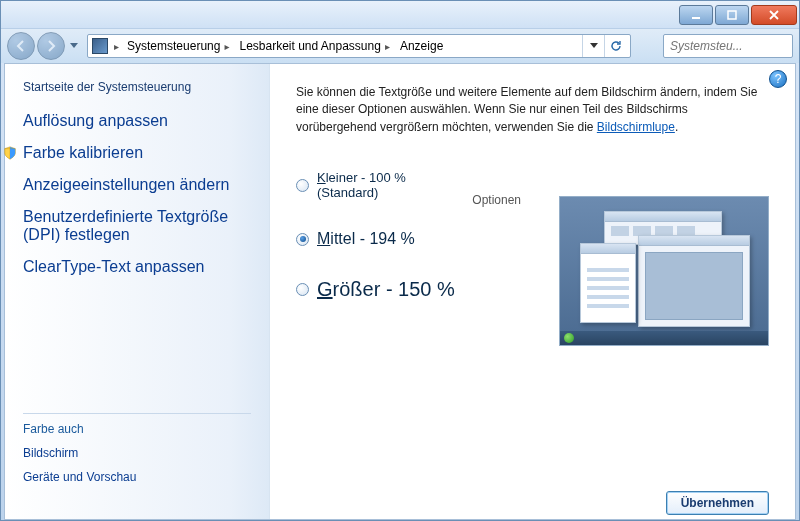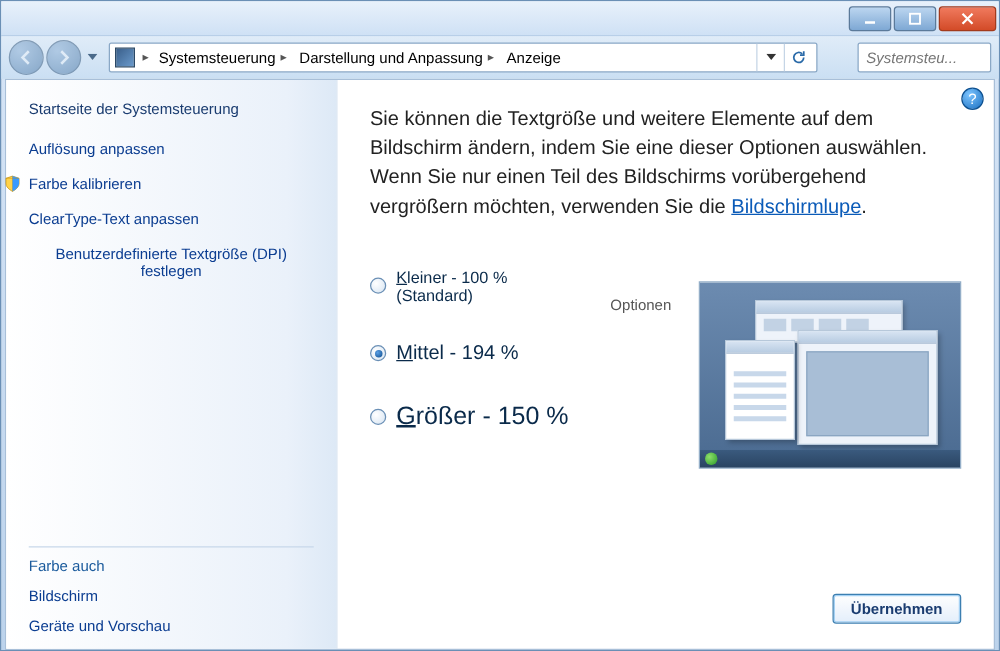--- a/index.html
+++ b/index.html
@@ -124,21 +124,21 @@
   .addrbtn {
     width: 22px;
     height: 22px;
     display: flex;
     align-items: center;
     justify-content: center;
     border-left: 1px solid #c5d5e6;
     cursor: pointer;
   }
   .searchbox {
-    width: 107px;
+    width: 130px;
     height: 24px;
     border: 1px solid #8aa8c6;
     border-radius: 2px;
     background: #fff;
     display: flex;
     padding: 0 4px;
     gap: 4px;
     margin-left: 26px;
   }
   .searchbox input {
@@ -155,39 +155,38 @@
     display: flex;
     height: calc(521px - 28px - 34px - 2px);
     background: #fff;
     margin: 0 3px 3px 3px;
     border: 1px solid #a8bfd8;
   }
   .sidebar {
     width: 265px;
     background: linear-gradient(to right, #fff 0%, #eaf1fa 85%, #dde9f6 100%);
     border-right: 1px solid #d7e4f1;
-    padding: 16px 18px 1px 18px;
+    padding: 16px 18px 25px 18px;
     display: flex;
     flex-direction: column;
   }
   .cp-home {
     color: #1a3c70;
     font-size: 12px;
     margin-bottom: 18px;
     cursor: pointer;
   }
   .tasklink {
     color: #0b3d91;
-    font-size: 12px;
+    font-size: 16px;
     margin-bottom: 14px;
     cursor: pointer;
     display: flex;
     align-items: center;
     gap: 6px;
-    text-align: center;
   }
   .shieldicn {
     width: 14px;
     height: 14px;
     flex-shrink: 0;
     margin-left: -20px;
   }
   .spacer { flex: 1; }
   .seealso-hd {
     color: #1a5a9c;
@@ -225,33 +224,33 @@
     border: 1px solid #0d5090;
   }
   .main h1 {
     color: #014d7e;
     font-weight: normal;
     font-size: 16px;
     margin: 0 0 10px 0;
   }
   .desc {
     color: #222;
-    font-size: 16px;
+    font-size: 12px;
     line-height: 1.45;
-    margin-bottom: 22px;
+    margin-bottom: 34px;
   }
   .desc a {
     color: #0b5bb8;
     text-decoration: underline;
     cursor: pointer;
   }
   .options {
     display: flex;
-    gap: 22px;
-    align-items: flex-end;
+    gap: 38px;
+    align-items: flex-start;
   }
   .radiocol {
     flex: 1;
   }
   .radiorow {
     display: flex;
     align-items: center;
     gap: 8px;
     margin-bottom: 30px;
     font-size: 13px;
@@ -326,21 +325,21 @@
   .startbtn {
     position: absolute;
     left: 4px; bottom: 2px;
     width: 10px; height: 10px;
     border-radius: 50%;
     background: radial-gradient(circle at 35% 35%, #8ee06a, #2a9a2a);
   }
   .applybtn {
     position: absolute;
     right: 26px;
-    bottom: 20px;
+    bottom: 4px;
     padding: 4px 14px;
     font-size: 12px;
     font-weight: bold;
     color: #1a3c70;
     background: linear-gradient(#fefefe,#e3eefb);
     border: 1px solid #3c7fb1;
     border-radius: 3px;
     cursor: pointer;
     box-shadow: 0 0 0 1px #a4d1f4 inset;
   }
@@ -388,21 +387,21 @@
     </div>
 
     <div class="addrbar">
       <div class="addricon"></div>
       <span class="chev">▸</span>
       <span class="crumb">
         <span>Systemsteuerung</span>
         <span class="chev">▸</span>
       </span>
       <span class="crumb">
-        <span>Darstellung und Anpassung</span>
+        <span>Lesbarkeit und Anpassung</span>
         <span class="chev">▸</span>
       </span>
       <span class="crumb">
         <span>Anzeige</span>
       </span>
       <div class="addrtail">
         <div class="addrbtn">
           <svg width="8" height="6">
               <path d="M0 0 L4 5 L8 0" fill="#333"></path>
             </svg>
@@ -435,24 +434,27 @@
       <div class="tasklink">
         <svg class="shieldicn" viewBox="0 0 16 16">
             <path d="M8 1 L14 3 V8 C14 12 8 15 8 15 C8 15 2 12 2 8 V3 Z" fill="#ffd24a" stroke="#c08a00" stroke-width="0.6"></path>
             <path d="M8 1 V15" stroke="#c08a00" stroke-width="0.5"></path>
             <path d="M8 1 L14 3 V8 C14 12 8 15 8 15 V1" fill="#3a9aff"></path>
             <path d="M2 3 L14 3" stroke="#c08a00" stroke-width="0.4"></path>
           </svg>
         <span>Farbe kalibrieren</span>
       </div>
       <div class="tasklink">
-        <span>ClearType-Text anpassen</span>
+        <span>Anzeigeeinstellungen ändern</span>
       </div>
       <div class="tasklink">
         <span>Benutzerdefinierte Textgröße (DPI) festlegen</span>
+      </div>
+      <div class="tasklink">
+        <span>ClearType-Text anpassen</span>
       </div>
 
       <div class="spacer"></div>
 
       <div class="seealso-hd">Farbe auch</div>
       <div class="seealso-link">Bildschirm</div>
       <div class="seealso-link">Geräte und Vorschau</div>
     </div>
 
     <div class="main">

